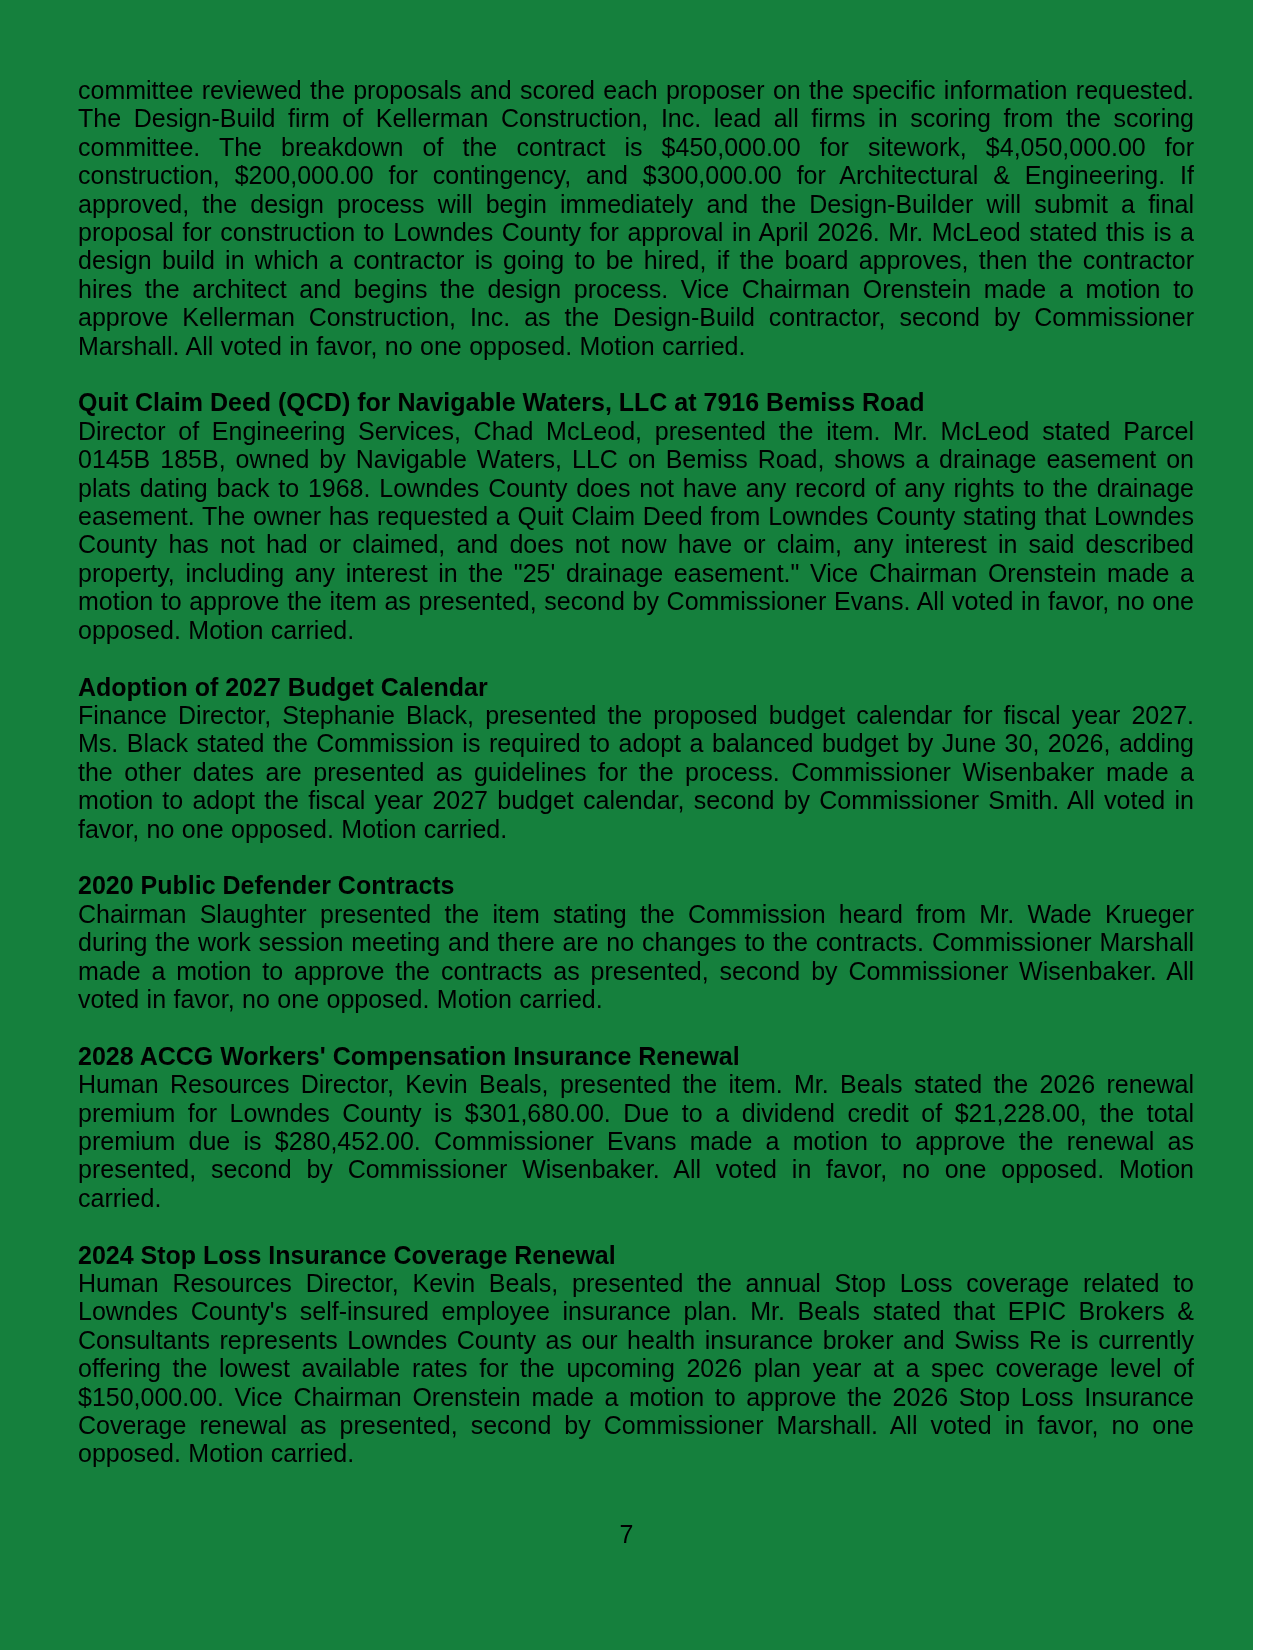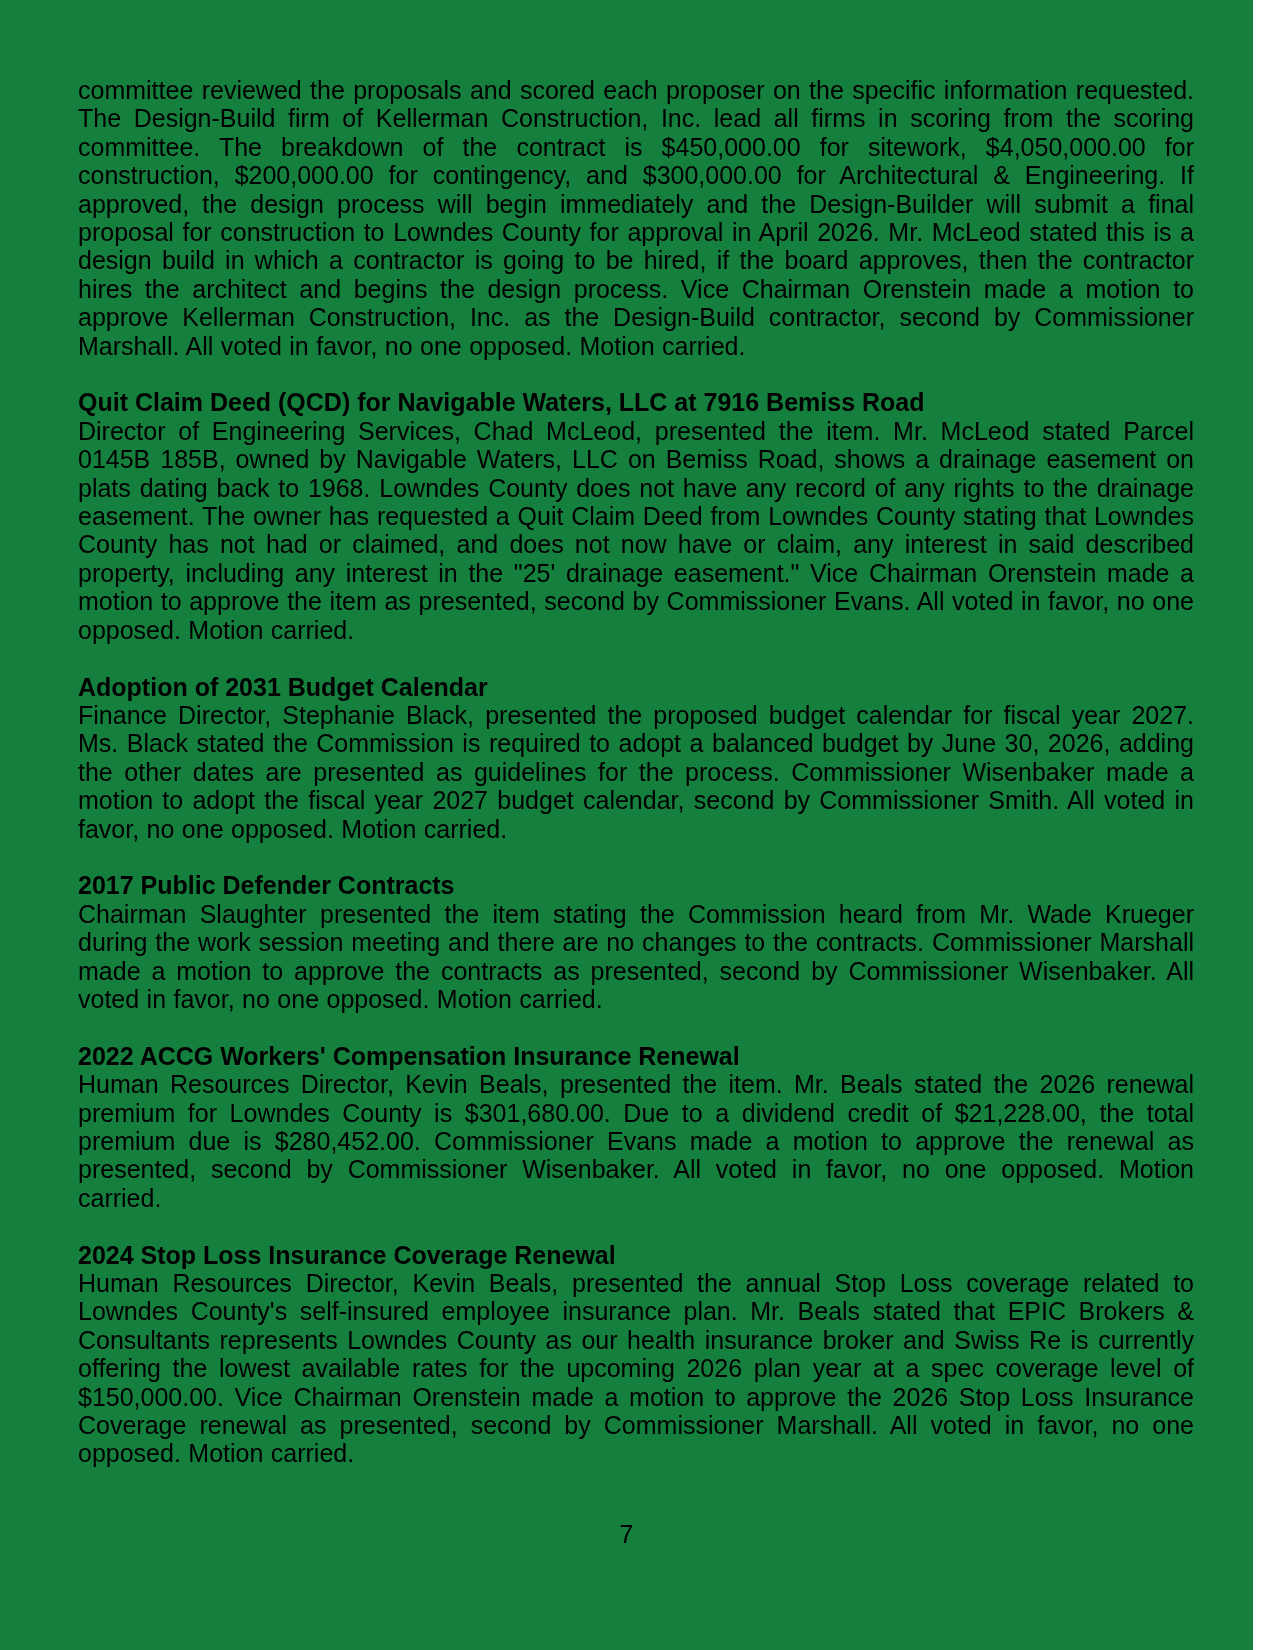--- a/index.html
+++ b/index.html
@@ -61,31 +61,31 @@
     <div class="section">
       <p>committee reviewed the proposals and scored each proposer on the specific information requested. The Design-Build firm of Kellerman Construction, Inc. lead all firms in scoring from the scoring committee. The breakdown of the contract is $450,000.00 for sitework, $4,050,000.00 for construction, $200,000.00 for contingency, and $300,000.00 for Architectural &amp; Engineering. If approved, the design process will begin immediately and the Design-Builder will submit a final proposal for construction to Lowndes County for approval in April 2026. Mr. McLeod stated this is a design build in which a contractor is going to be hired, if the board approves, then the contractor hires the architect and begins the design process. Vice Chairman Orenstein made a motion to approve Kellerman Construction, Inc. as the Design-Build contractor, second by Commissioner Marshall. All voted in favor, no one opposed. Motion carried.</p>
     </div>
 
     <div class="section">
       <h2>Quit Claim Deed (QCD) for Navigable Waters, LLC at 7916 Bemiss Road</h2>
       <p>Director of Engineering Services, Chad McLeod, presented the item. Mr. McLeod stated Parcel 0145B 185B, owned by Navigable Waters, LLC on Bemiss Road, shows a drainage easement on plats dating back to 1968. Lowndes County does not have any record of any rights to the drainage easement. The owner has requested a Quit Claim Deed from Lowndes County stating that Lowndes County has not had or claimed, and does not now have or claim, any interest in said described property, including any interest in the "25' drainage easement." Vice Chairman Orenstein made a motion to approve the item as presented, second by Commissioner Evans. All voted in favor, no one opposed. Motion carried.</p>
     </div>
 
     <div class="section">
-      <h2>Adoption of 2031 Budget Calendar</h2>
+      <h2>Adoption of 2027 Budget Calendar</h2>
       <p>Finance Director, Stephanie Black, presented the proposed budget calendar for fiscal year 2027. Ms. Black stated the Commission is required to adopt a balanced budget by June 30, 2026, adding the other dates are presented as guidelines for the process. Commissioner Wisenbaker made a motion to adopt the fiscal year 2027 budget calendar, second by Commissioner Smith. All voted in favor, no one opposed. Motion carried.</p>
     </div>
 
     <div class="section">
-      <h2>2017 Public Defender Contracts</h2>
+      <h2>2020 Public Defender Contracts</h2>
       <p>Chairman Slaughter presented the item stating the Commission heard from Mr. Wade Krueger during the work session meeting and there are no changes to the contracts. Commissioner Marshall made a motion to approve the contracts as presented, second by Commissioner Wisenbaker. All voted in favor, no one opposed. Motion carried.</p>
     </div>
 
     <div class="section">
-      <h2>2022 ACCG Workers' Compensation Insurance Renewal</h2>
+      <h2>2028 ACCG Workers' Compensation Insurance Renewal</h2>
       <p>Human Resources Director, Kevin Beals, presented the item. Mr. Beals stated the 2026 renewal premium for Lowndes County is $301,680.00. Due to a dividend credit of $21,228.00, the total premium due is $280,452.00. Commissioner Evans made a motion to approve the renewal as presented, second by Commissioner Wisenbaker. All voted in favor, no one opposed. Motion carried.</p>
     </div>
 
     <div class="section">
       <h2>2024 Stop Loss Insurance Coverage Renewal</h2>
       <p>Human Resources Director, Kevin Beals, presented the annual Stop Loss coverage related to Lowndes County's self-insured employee insurance plan. Mr. Beals stated that EPIC Brokers &amp; Consultants represents Lowndes County as our health insurance broker and Swiss Re is currently offering the lowest available rates for the upcoming 2026 plan year at a spec coverage level of $150,000.00. Vice Chairman Orenstein made a motion to approve the 2026 Stop Loss Insurance Coverage renewal as presented, second by Commissioner Marshall. All voted in favor, no one opposed. Motion carried.</p>
     </div>
 
   </div>
 

